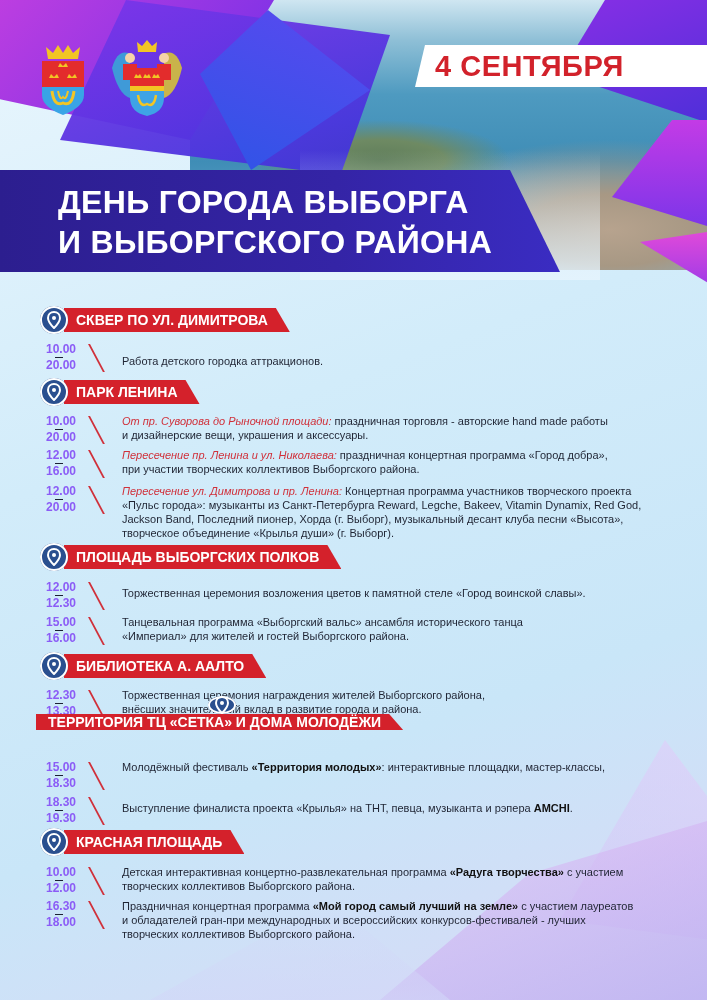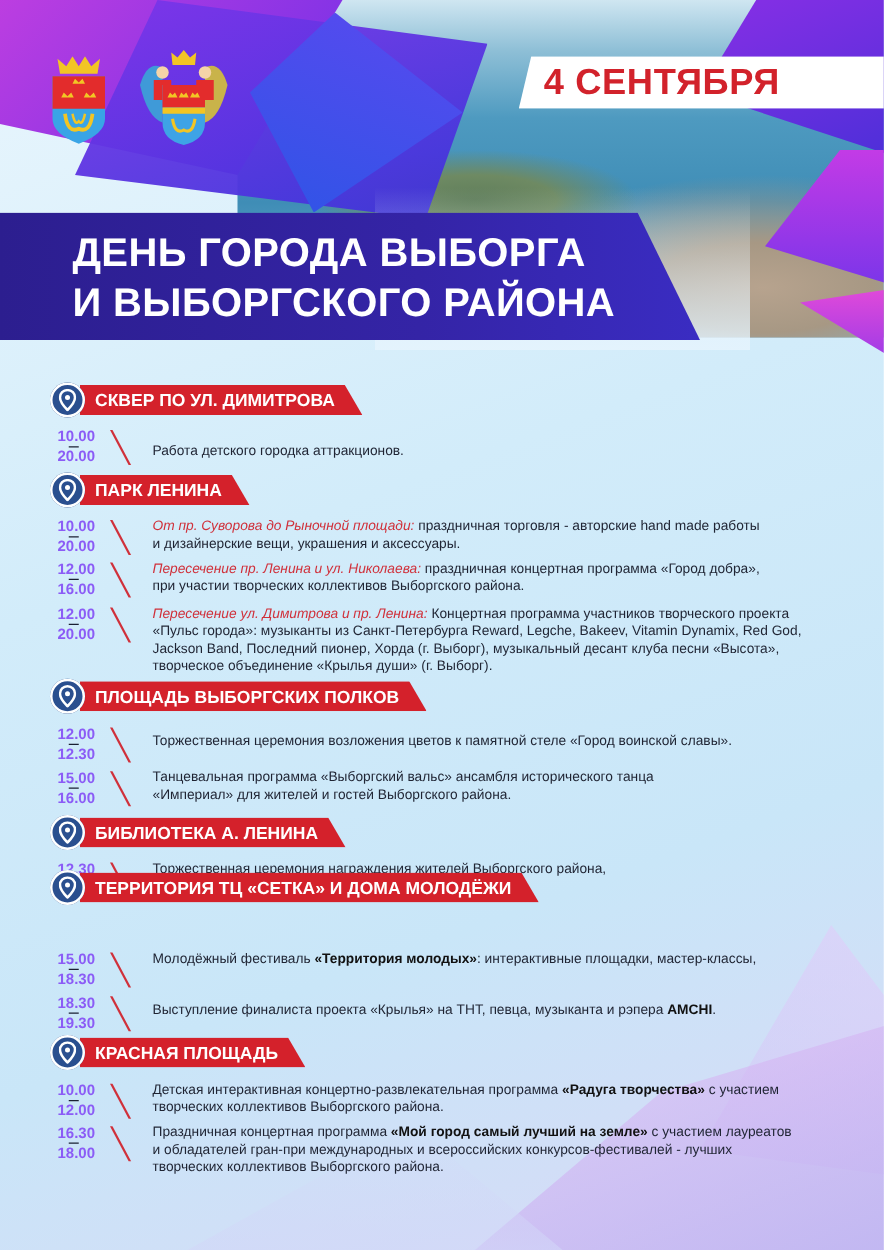--- a/index.html
+++ b/index.html
@@ -202,29 +202,29 @@
     <div class="desc"><span>Танцевальная программа «Выборгский вальс» ансамбля исторического танца</span><br><span>«Империал» для жителей и гостей Выборгского района.</span></div>
   </div>
 
   <div class="section-head" style="top:652px;">
     <div class="pin">
         <svg viewBox="0 0 14 18">
           <path d="M7 1 C3.5 1 1 3.6 1 7 C1 11 7 17 7 17 C7 17 13 11 13 7 C13 3.6 10.5 1 7 1 Z" fill="none" stroke="#fff" stroke-width="2"></path>
           <circle cx="7" cy="7" r="2" fill="#fff"></circle>
         </svg>
       </div>
-    <div class="loc-band">БИБЛИОТЕКА А. ЛЕНИНА</div>
+    <div class="loc-band">БИБЛИОТЕКА А. ААЛТО</div>
   </div>
   <div class="event" style="top:688px;">
     <div class="time"><span>12.30</span><span class="dash"></span><span>13.30</span></div>
     <div class="slash"></div>
     <div class="desc"><span>Торжественная церемония награждения жителей Выборгского района,</span><br><span>внёсших значительный вклад в развитие города и района.</span></div>
   </div>
 
-  <div class="section-head" style="top:696px;">
+  <div class="section-head" style="top:696px;flex-direction:column;">
     <div class="pin">
         <svg viewBox="0 0 14 18">
           <path d="M7 1 C3.5 1 1 3.6 1 7 C1 11 7 17 7 17 C7 17 13 11 13 7 C13 3.6 10.5 1 7 1 Z" fill="none" stroke="#fff" stroke-width="2"></path>
           <circle cx="7" cy="7" r="2" fill="#fff"></circle>
         </svg>
       </div>
     <div class="loc-band">ТЕРРИТОРИЯ ТЦ «СЕТКА» И ДОМА МОЛОДЁЖИ</div>
   </div>
   <div class="event" style="top:760px;">
     <div class="time"><span>15.00</span><span class="dash"></span><span>18.30</span></div>

